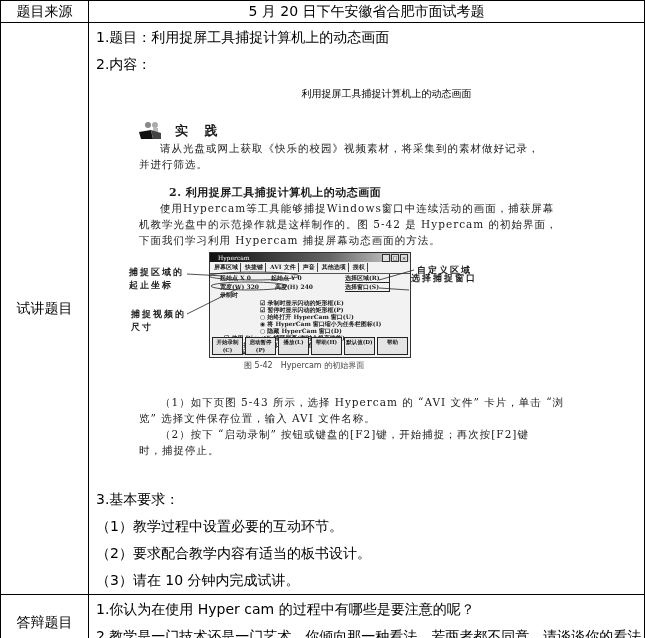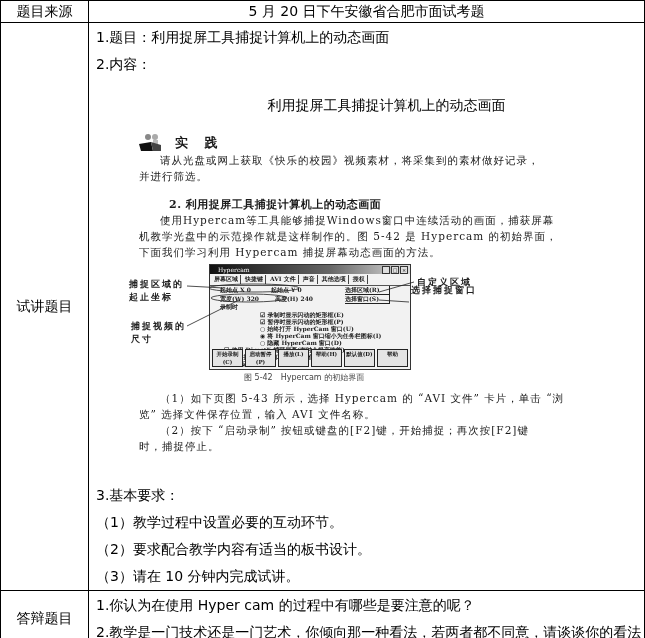--- a/index.html
+++ b/index.html
@@ -5,21 +5,21 @@
   html, body { margin: 0; padding: 0; background: #ffffff; }
   body { width: 645px; height: 638px; position: relative; overflow: hidden;
          font-family: "DejaVu Sans", "Liberation Sans", sans-serif; color: #000; }
   table.main { position: absolute; left: 0; top: 0; width: 645px; border-collapse: collapse; table-layout: fixed; }
   table.main td { border: 1px solid #000; padding: 0; vertical-align: middle; }
   .label-cell { width: 87px; text-align: center; font-size: 14px; }
   .head-row td { height: 21px; }
   .head-title { text-align: center; font-size: 14px; }
   .content { position: relative; }
   .line { font-size: 14px; line-height: 27px; padding-left: 7px; white-space: nowrap; }
-  .center-title { text-align: center; font-size: 14px; line-height: 20px; margin-top: 18px; padding-left: 40px; font-family: Liberation Mono, monospace; }
+  .center-title { text-align: center; font-size: 10px; line-height: 20px; margin-top: 6px; padding-left: 40px; }
   .book { position: relative; width: 460px; margin-left: 50px; font-family: "DejaVu Serif", "Liberation Serif", serif; font-size: 10.5px; color: #1a1a1a; }
   .practice-head { display: flex; align-items: flex-end; margin-top: 14px; height: 22px; }
   .practice-icon { width: 26px; height: 20px; position: relative; }
   .practice-label { font-weight: bold; font-size: 13px; margin-left: 10px; letter-spacing: 6px; }
   .para { text-indent: 21px; line-height: 16px; letter-spacing: 1px; }
   .sec-title { font-weight: bold; font-size: 11px; margin-top: 14px; padding-left: 30px; line-height: 14px; letter-spacing: 0.5px; }
   .figure-wrap { position: relative; height: 120px; margin-top: 4px; }
   .hc-window { position: absolute; left: 70px; top: 0; width: 200px; height: 104px; border: 1px solid #333; background: #f2f2f2; font-size: 6px; }
   .hc-titlebar { height: 9px; background: linear-gradient(90deg,#111,#666 60%,#ddd); color: #fff; font-size: 6px; line-height: 9px; padding-left: 8px; position: relative; }
   .hc-winbtns { position: absolute; right: 2px; top: 1px; display: flex; gap: 1px; }
@@ -28,21 +28,21 @@
   .hc-tabs span { padding: 0 2px; border-right: 1px solid #444; }
   .hc-row { display: flex; align-items: center; height: 9px; padding-left: 10px; font-weight: bold; gap: 6px; }
   .hc-check { padding-left: 50px; line-height: 7px; font-weight: bold; }
   .hc-check2 { padding-left: 14px; line-height: 7px; font-weight: bold; }
   .hc-btns { position: absolute; bottom: 2px; left: 2px; right: 2px; display: flex; gap: 2px; }
   .hc-btns span { flex: 1; border: 1px solid #222; background: #e4e4e4; font-weight: bold; text-align: center; line-height: 8px; font-size: 5.5px; }
   .hc-right-btn { position: absolute; right: 20px; width: 44px; height: 8px; font-weight: bold; font-size: 6px; line-height: 8px; border-bottom: 1px solid #222; border-right: 1px solid #222; }
   .ann { position: absolute; font-size: 9px; letter-spacing: 2px; line-height: 13px; font-weight: bold; color: #222; }
   .fig-caption { position: absolute; left: 105px; top: 108px; font-family: "DejaVu Sans", sans-serif; font-size: 8px; color: #444; }
   svg.leaders { position: absolute; left: 0; top: 0; width: 460px; height: 120px; overflow: visible; }
-  .steps { margin-top: 6px; }
+  .steps { margin-top: 22px; }
   .req-gap { height: 28px; }
   .debate .line { line-height: 27px; }
 </style>
 </head>
 <body>
 
 <table class="main">
   <tbody>
       <tr class="head-row">
     <td class="label-cell">题目来源</td>

